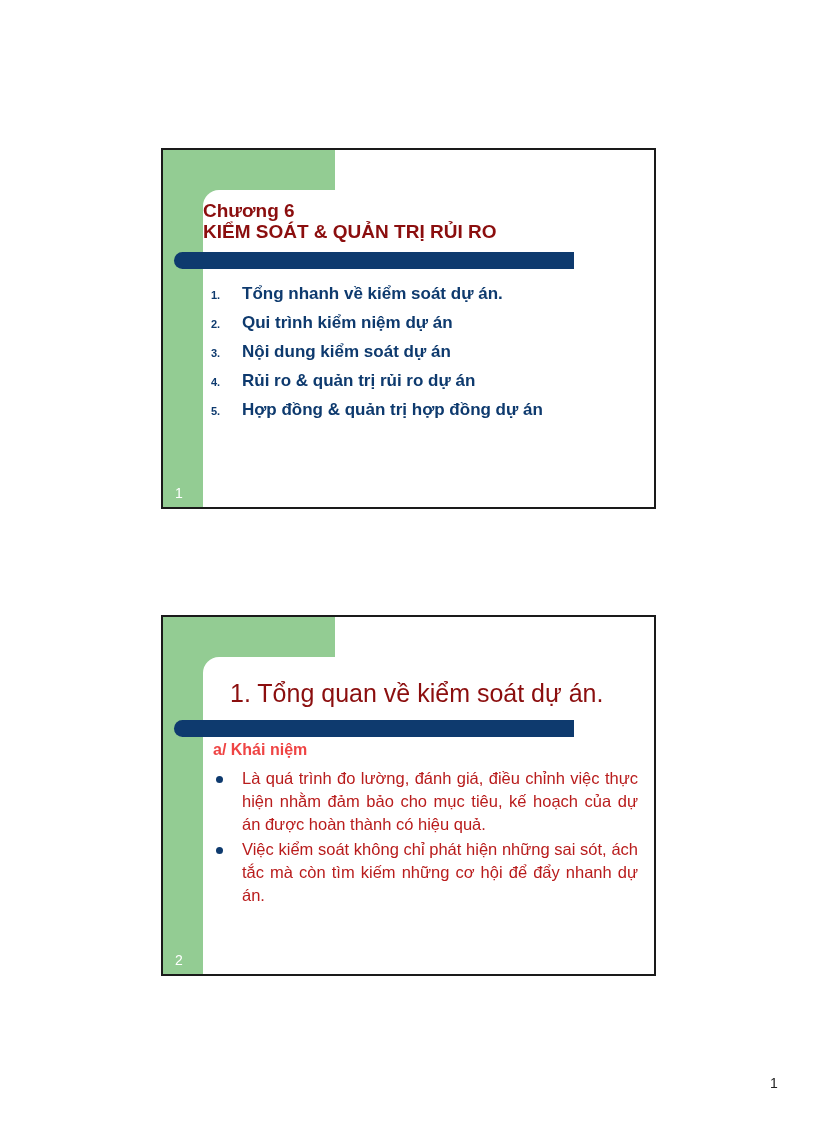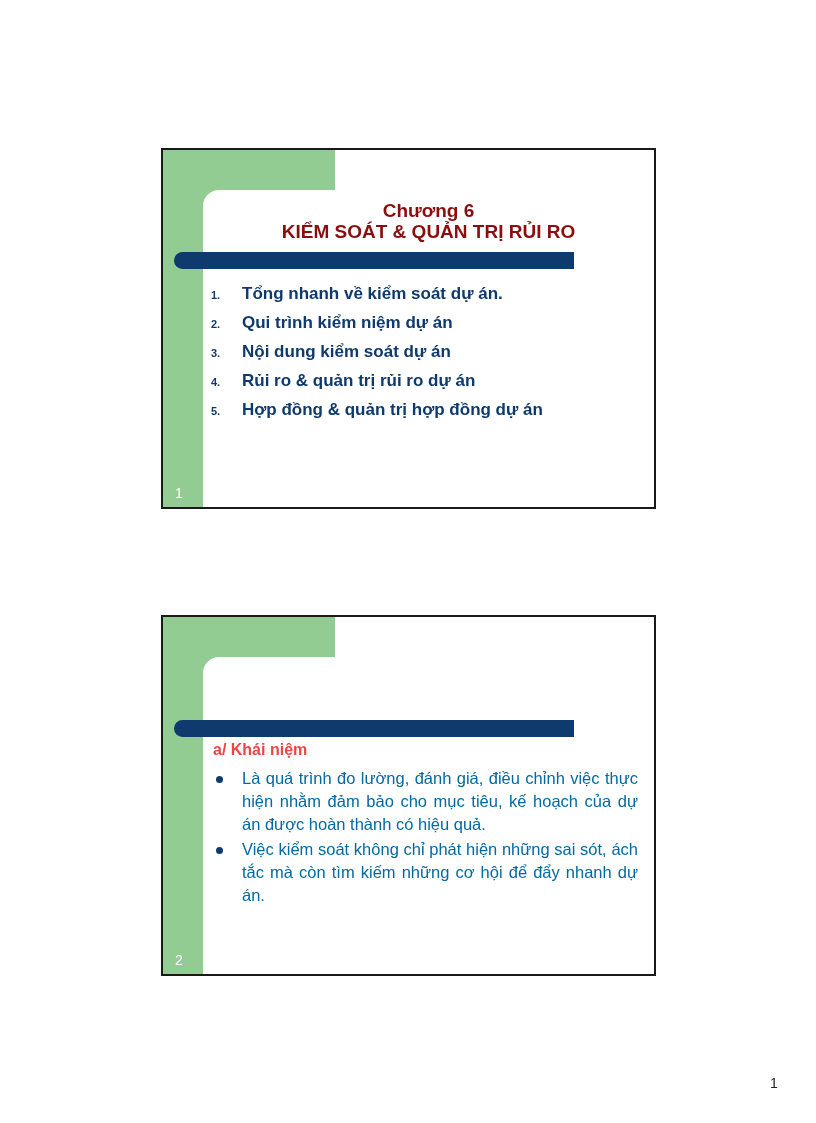--- a/index.html
+++ b/index.html
@@ -26,21 +26,21 @@
     }
     .navy-bar {
       position: absolute; left: 11px; width: 400px; height: 17px;
       background: #0e3a6e; border-top-left-radius: 9px; border-bottom-left-radius: 9px;
     }
     .slide-num {
       position: absolute; left: 12px; bottom: 6px; color: #ffffff;
       font-size: 14px;
     }
     .title1 {
-      position: absolute; left: 40px; right: 0; top: 50px; text-align: center;
+      position: absolute; left: 40px; right: 0; top: 50px; 
       color: #8b0e0e; font-weight: bold; font-size: 19px; line-height: 21px;
     }
     .toc {
       position: absolute; left: 48px; top: 130px; margin: 0; padding: 0; list-style: none;
     }
     .toc li {
       display: flex; align-items: baseline; color: #0e3a6e; font-weight: bold;
       font-size: 17px; line-height: 27px;
     }
     .toc .num { width: 31px; font-size: 11px; }
@@ -50,21 +50,21 @@
     }
     .section-head {
       position: absolute; left: 50px; top: 124px; color: #ef4444; font-weight: bold;
       font-size: 16px;
     }
     .bullets {
       position: absolute; left: 50px; top: 150px; width: 425px; margin: 0; padding: 0;
       list-style: none;
     }
     .bullets li {
-      position: relative; padding-left: 29px; color: #0369a1; font-size: 16.5px;
+      position: relative; padding-left: 29px; color: #b91c1c; font-size: 16.5px;
       line-height: 23px; text-align: justify; margin-bottom: 2px;
     }
     .bullets li .dot {
       position: absolute; left: 3px; top: 9px; width: 7px; height: 7px;
       border-radius: 50%; background: #0e3a6e;
     }
     .page-number {
       position: absolute; left: 770px; top: 1075px; font-size: 14px; color: #222;
     }
   </style>
@@ -102,20 +102,21 @@
         <span>Hợp đồng &amp; quản trị hợp đồng dự án</span>
       </li>
   </ul>
   <div class="slide-num">1</div>
 </div>
 
 <div class="slide" style="top:615px;">
   <div class="green-top"></div>
   <div class="green-left"></div>
   <div class="white-panel"></div>
+  <div class="title2">1. Tổng quan về kiểm soát dự án.</div>
   <div class="navy-bar" style="top:103px;"></div>
   <div class="section-head">a/ Khái niệm</div>
   <ul class="bullets">
     <li><span class="dot"></span><span>Là quá trình đo lường, đánh giá, điều chỉnh việc thực hiện nhằm đảm bảo cho mục tiêu, kế hoạch của dự án được hoàn thành có hiệu quả.</span></li>
     <li><span class="dot"></span><span>Việc kiểm soát không chỉ phát hiện những sai sót, ách tắc mà còn tìm kiếm những cơ hội để đẩy nhanh dự án.</span></li>
   </ul>
   <div class="slide-num">2</div>
 </div>
 
 <div class="page-number">1</div>

